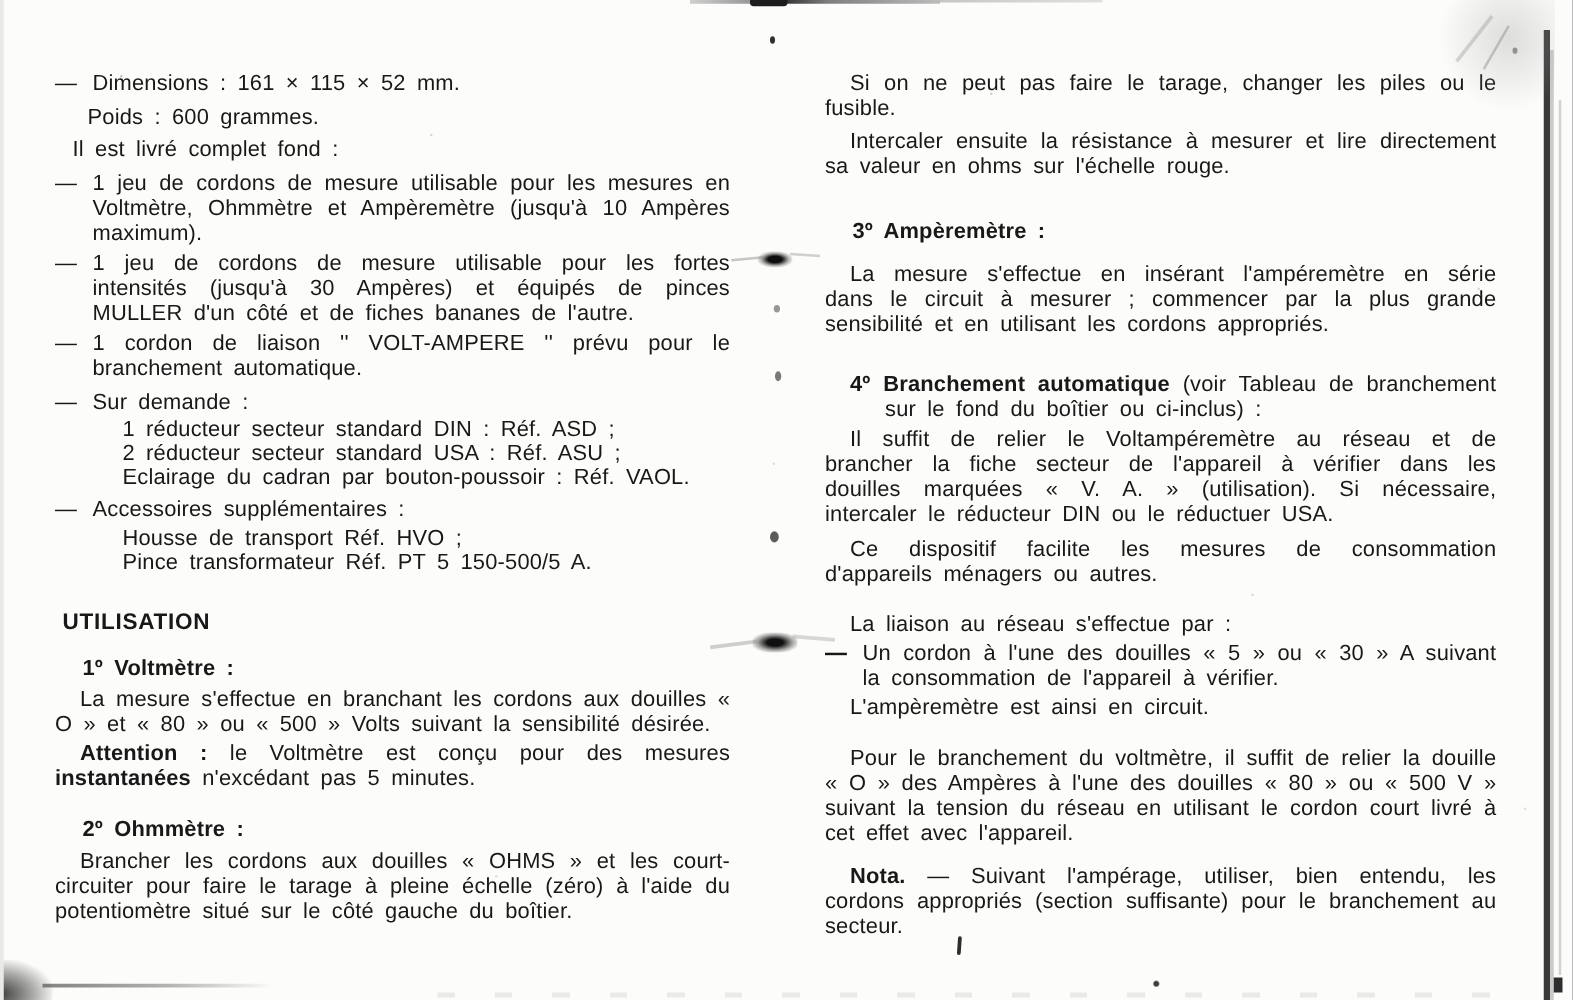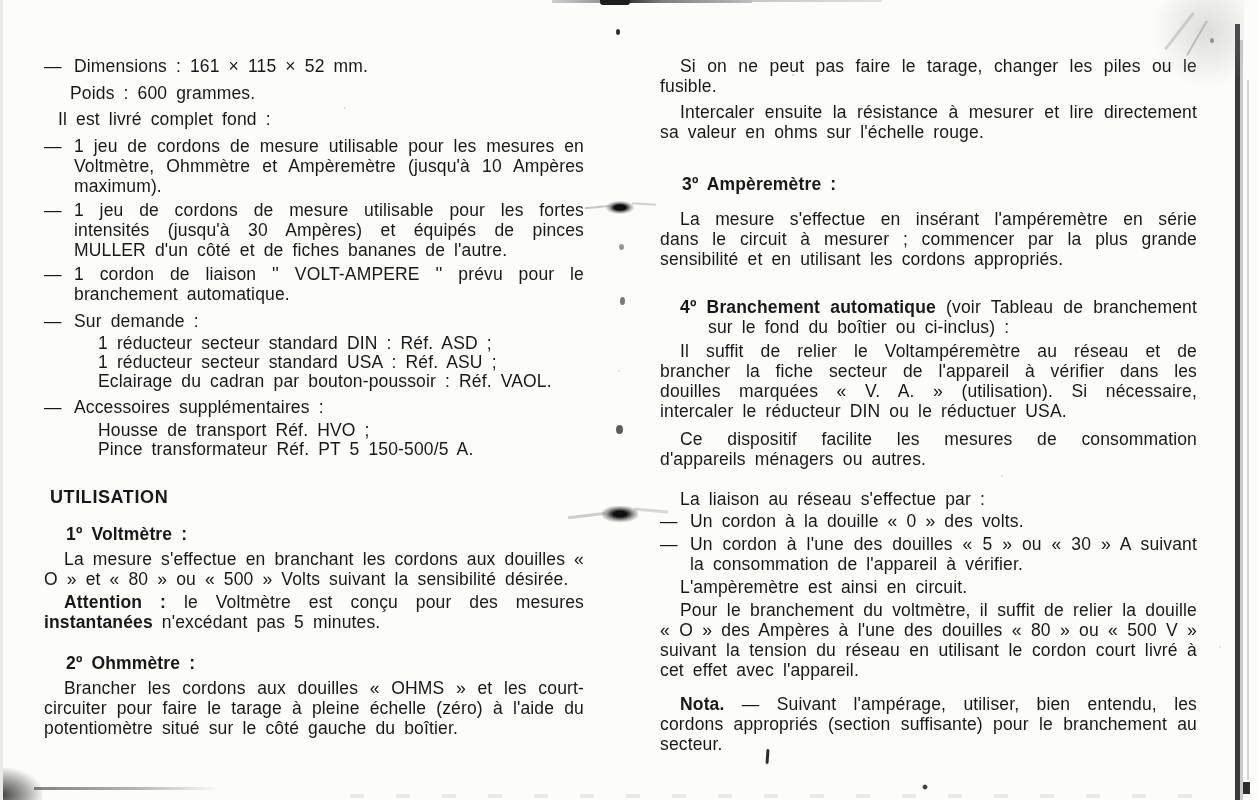--- a/index.html
+++ b/index.html
@@ -65,21 +65,21 @@
       <span class="dash">—</span>
       <span>1 cordon de liaison '' VOLT-AMPERE '' prévu pour le branchement automatique.</span>
     </p>
 
     <p class="dash-item" style="margin-bottom:3px;">
       <span class="dash">—</span>
       <span>Sur demande :</span>
     </p>
 
     <p class="sub">1 réducteur secteur standard DIN : Réf. ASD ;</p>
-    <p class="sub">1 réducteur secteur standard USA : Réf. ASU ;</p>
+    <p class="sub">2 réducteur secteur standard USA : Réf. ASU ;</p>
     <p class="sub" style="margin-bottom:6px;">Eclairage du cadran par bouton-poussoir : Réf. VAOL.</p>
 
     <p class="dash-item" style="margin-bottom:4px;">
       <span class="dash">—</span>
       <span>Accessoires supplémentaires :</span>
     </p>
 
     <p class="sub">Housse de transport Réf. HVO ;</p>
     <p class="sub">Pince transformateur Réf. PT 5 150-500/5 A.</p>
 
@@ -110,31 +110,30 @@
     <p class="hang-heading" style="margin-top:28px;"><span class="b">4º Branchement automatique</span><span> (voir Tableau de branchement sur le fond du boîtier ou ci-inclus) :</span></p>
 
     <p class="indent" style="margin-top:4px;">Il suffit de relier le Voltampéremètre au réseau et de brancher la fiche secteur de l'appareil à vérifier dans les douilles marquées « V. A. » (utilisation). Si nécessaire, intercaler le réducteur DIN ou le réductuer USA.</p>
 
     <p class="indent" style="margin-top:8px;">Ce dispositif facilite les mesures de consommation d'appareils ménagers ou autres.</p>
 
     <p class="indent" style="margin-top:20px;">La liaison au réseau s'effectue par :</p>
 
     <p class="dash-item" style="margin-top:2px;">
       <span class="dash">—</span>
-      <span>Un cordon à la douille « 0 » des volts.</span>
     </p>
 
     <p class="dash-item" style="margin-top:3px;">
       <span class="dash">—</span>
       <span>Un cordon à l'une des douilles « 5 » ou « 30 » A suivant la consommation de l'appareil à vérifier.</span>
     </p>
 
     <p class="indent" style="margin-top:3px;">L'ampèremètre est ainsi en circuit.</p>
 
-    <p class="indent" style="margin-top:3px;">Pour le branchement du voltmètre, il suffit de relier la douille « O » des Ampères à l'une des douilles « 80 » ou « 500 V » suivant la tension du réseau en utilisant le cordon court livré à cet effet avec l'appareil.</p>
+    <p class="indent" style="margin-top:21px;">Pour le branchement du voltmètre, il suffit de relier la douille « O » des Ampères à l'une des douilles « 80 » ou « 500 V » suivant la tension du réseau en utilisant le cordon court livré à cet effet avec l'appareil.</p>
 
     <p class="indent" style="margin-top:14px;"><span class="b">Nota.</span><span> — Suivant l'ampérage, utiliser, bien entendu, les cordons appropriés (section suffisante) pour le branchement au secteur.</span></p>
 
   </div>
 
   <div class="art" style="left:552px;top:0;width:200px;height:3px;background:linear-gradient(to right,#cfcfcf,#8a8a8a 30%,#2c2c2c 36%,#7e7e7e 55%,#bdbdbd);"></div>
   <div class="art" style="left:600px;top:0;width:30px;height:5px;background:#1d1d1d;border-radius:0 0 3px 3px;filter:blur(0.4px);"></div>
   <div class="art" style="left:752px;top:0;width:130px;height:2px;background:linear-gradient(to right,#b9b9b9,#d9d9d9);opacity:.8;"></div>
 
   <div class="art" style="left:616px;top:29px;width:4px;height:6px;background:#2f2f2f;border-radius:50%;"></div>

